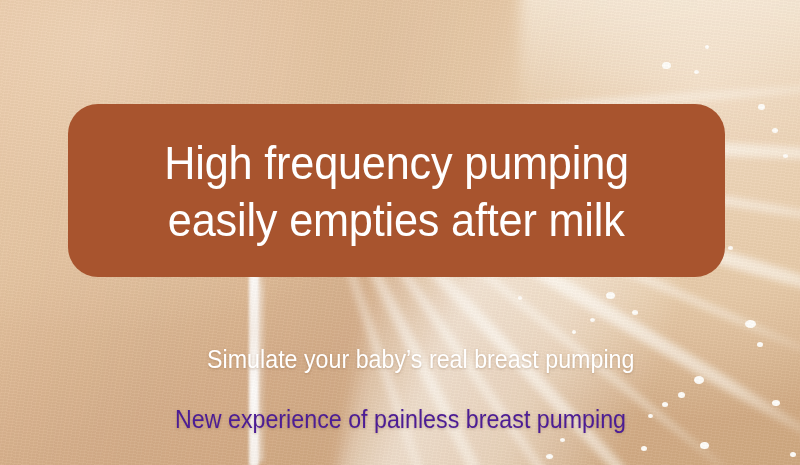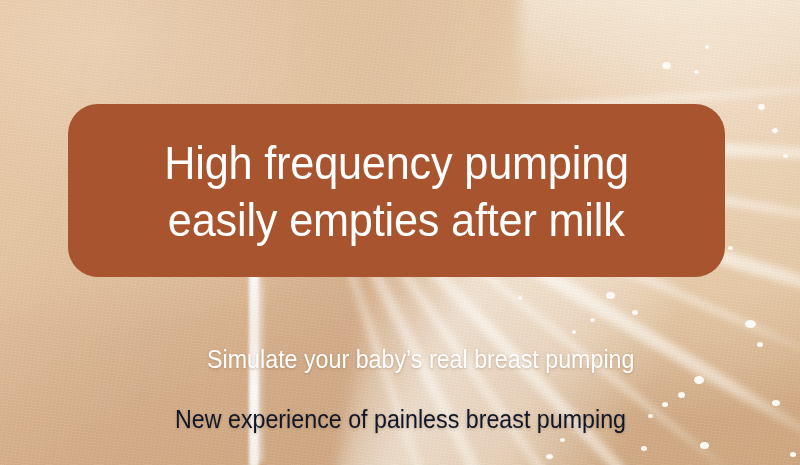--- a/index.html
+++ b/index.html
@@ -248,17 +248,17 @@
   <div class="bg-layer" id="bg-grain"></div>
 
   <div id="headline-plate" style="background: rgb(168, 84, 46);">
     <div class="headline-line" style="color: rgb(255, 255, 255);">High frequency pumping</div>
     <div class="headline-line" style="color: rgb(255, 255, 255);">easily empties after milk</div>
   </div>
 
   <div class="subtitle-line" id="subtitle-line-1" style="color: rgb(255, 255, 255);">
     <span class="subtitle-inner">Simulate your baby’s real breast pumping</span>
   </div>
-  <div class="subtitle-line" id="subtitle-line-2" style="color: #0f172a;">
+  <div class="subtitle-line" id="subtitle-line-2" style="color: #4c1d95;">
     <span class="subtitle-inner">New experience of painless breast pumping</span>
   </div>
 
 </div>
 
 </body></html>

